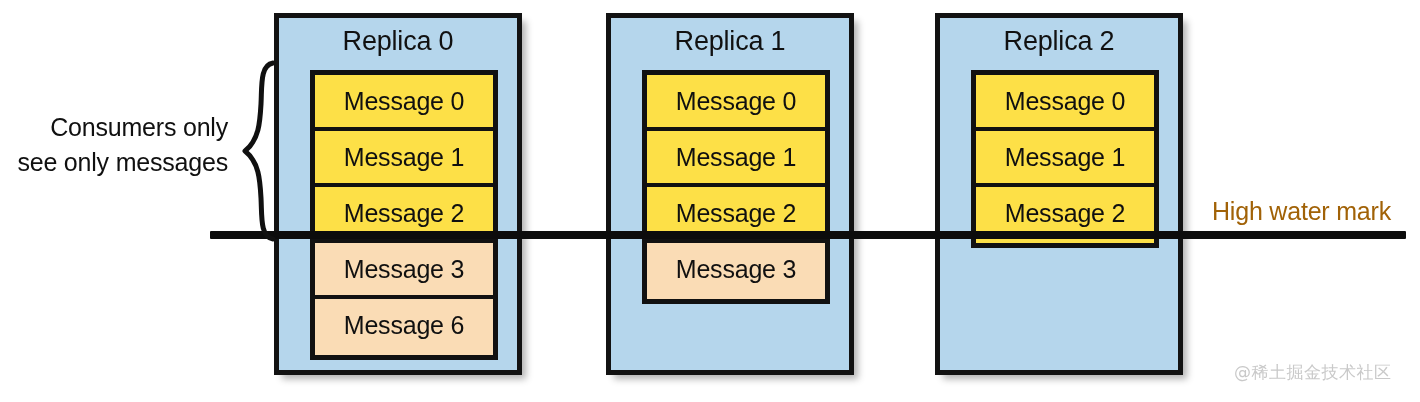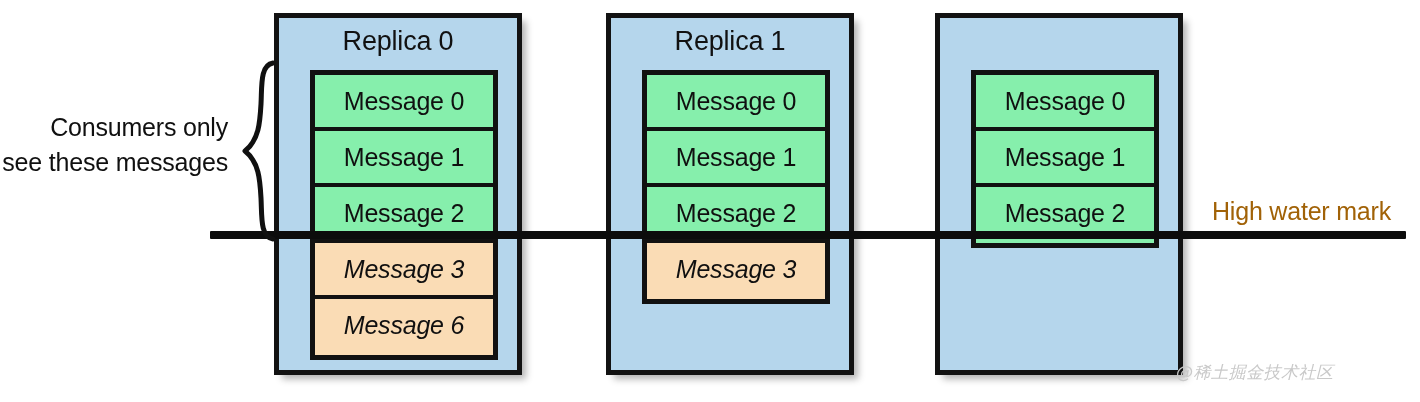--- a/index.html
+++ b/index.html
@@ -55,26 +55,26 @@
   .msg {
     box-sizing: border-box;
     height: 56px;
     line-height: 52px;
     text-align: center;
     font-size: 25px;
     color: #101010;
     font-family: "Liberation Sans Narrow", "Liberation Sans", sans-serif;
     letter-spacing: -0.2px;
     border-bottom: 4px solid #111111;
-    background: #86efac;
+    background: #fde047;
     white-space: nowrap;
     overflow: hidden;
   }
   .msg:last-child { border-bottom: none; }
-  .msg.pending { background: #fadcb5; font-style: italic; }
+  .msg.pending { background: #fadcb5; }
 
   
   .hwm-line {
     position: absolute;
     background: #0c0c0c;
     height: 8px;
     border-radius: 1px;
   }
   .hwm-label {
     position: absolute;
@@ -133,39 +133,40 @@
       <div class="replica" style="left: 606px; top: 13px; width: 248px; height: 362px; padding-left: 30px;">
         <div class="replica-title">Replica 1</div>
         <div class="msg-stack" style="left: 31px; top: 52px; width: 188px;">
           <div class="msg">Message 0</div>
           <div class="msg">Message 1</div>
           <div class="msg">Message 2</div>
           <div class="msg pending">Message 3</div>
         </div>
       </div>
       <div class="replica" style="left: 935px; top: 13px; width: 248px; height: 362px;">
+        <div class="replica-title">Replica 2</div>
         <div class="msg-stack" style="left: 31px; top: 52px; width: 188px;">
           <div class="msg">Message 0</div>
           <div class="msg">Message 1</div>
           <div class="msg">Message 2</div>
         </div>
       </div>
     </div>
 
   <div class="hwm-line" id="hwm-line" style="left: 210px; top: 231px; width: 1196px;"></div>
   <div class="hwm-label" id="hwm-label" style="left: 1212px; top: 196px;">High water mark</div>
 
   <div class="annotation" id="annotation" style="left: 0px; top: 110px; width: 228px;">
     <span class="ln">Consumers only</span>
-    <span class="ln">see these messages</span>
+    <span class="ln">see only messages</span>
   </div>
 
   <svg class="brace" id="brace" viewBox="0 0 38 182" preserveAspectRatio="none" aria-hidden="true" style="left: 240px; top: 60px; width: 38px; height: 182px;">
     <path d="M33 3
              C 20 5, 22 26, 21 44
              C 20 62, 19 80, 5 91
              C 19 102, 20 120, 21 138
              C 22 156, 20 177, 33 179" fill="none" stroke="#101010" stroke-width="5" stroke-linecap="round" stroke-linejoin="round"></path>
   </svg>
 
-  <div class="watermark" id="watermark" style="left: 1176px; top: 362px; font-style: italic;">@稀土掘金技术社区</div>
+  <div class="watermark" id="watermark" style="left: 1234px; top: 362px;">@稀土掘金技术社区</div>
 
 </div>
 
 </body></html>

